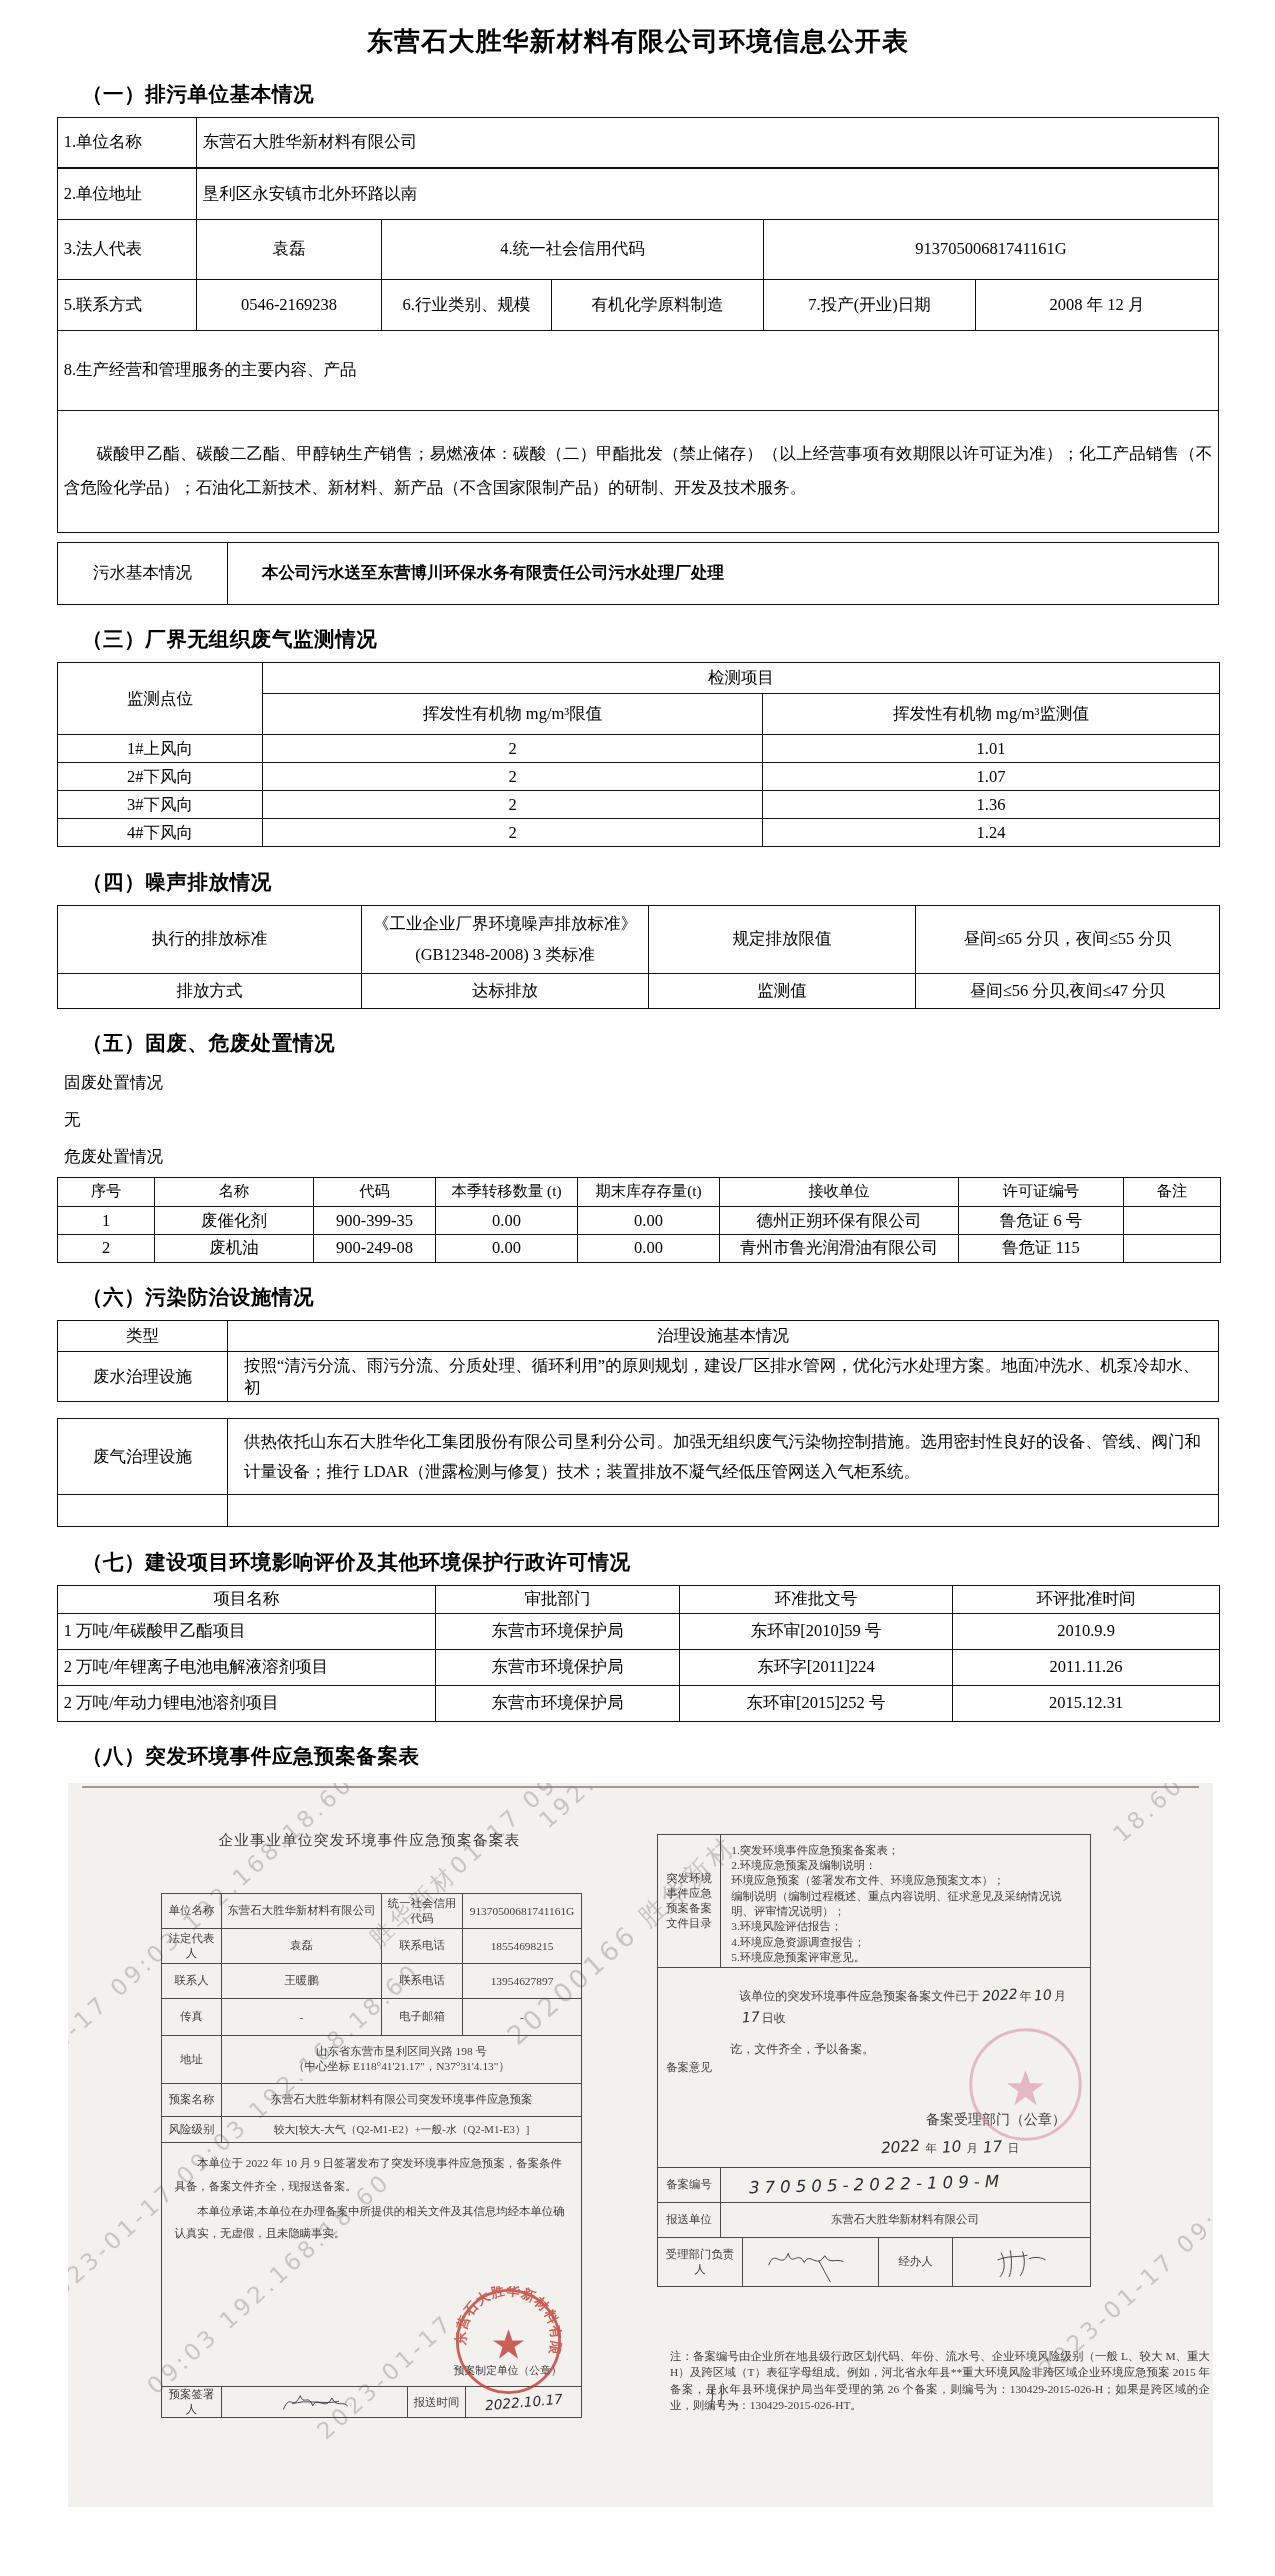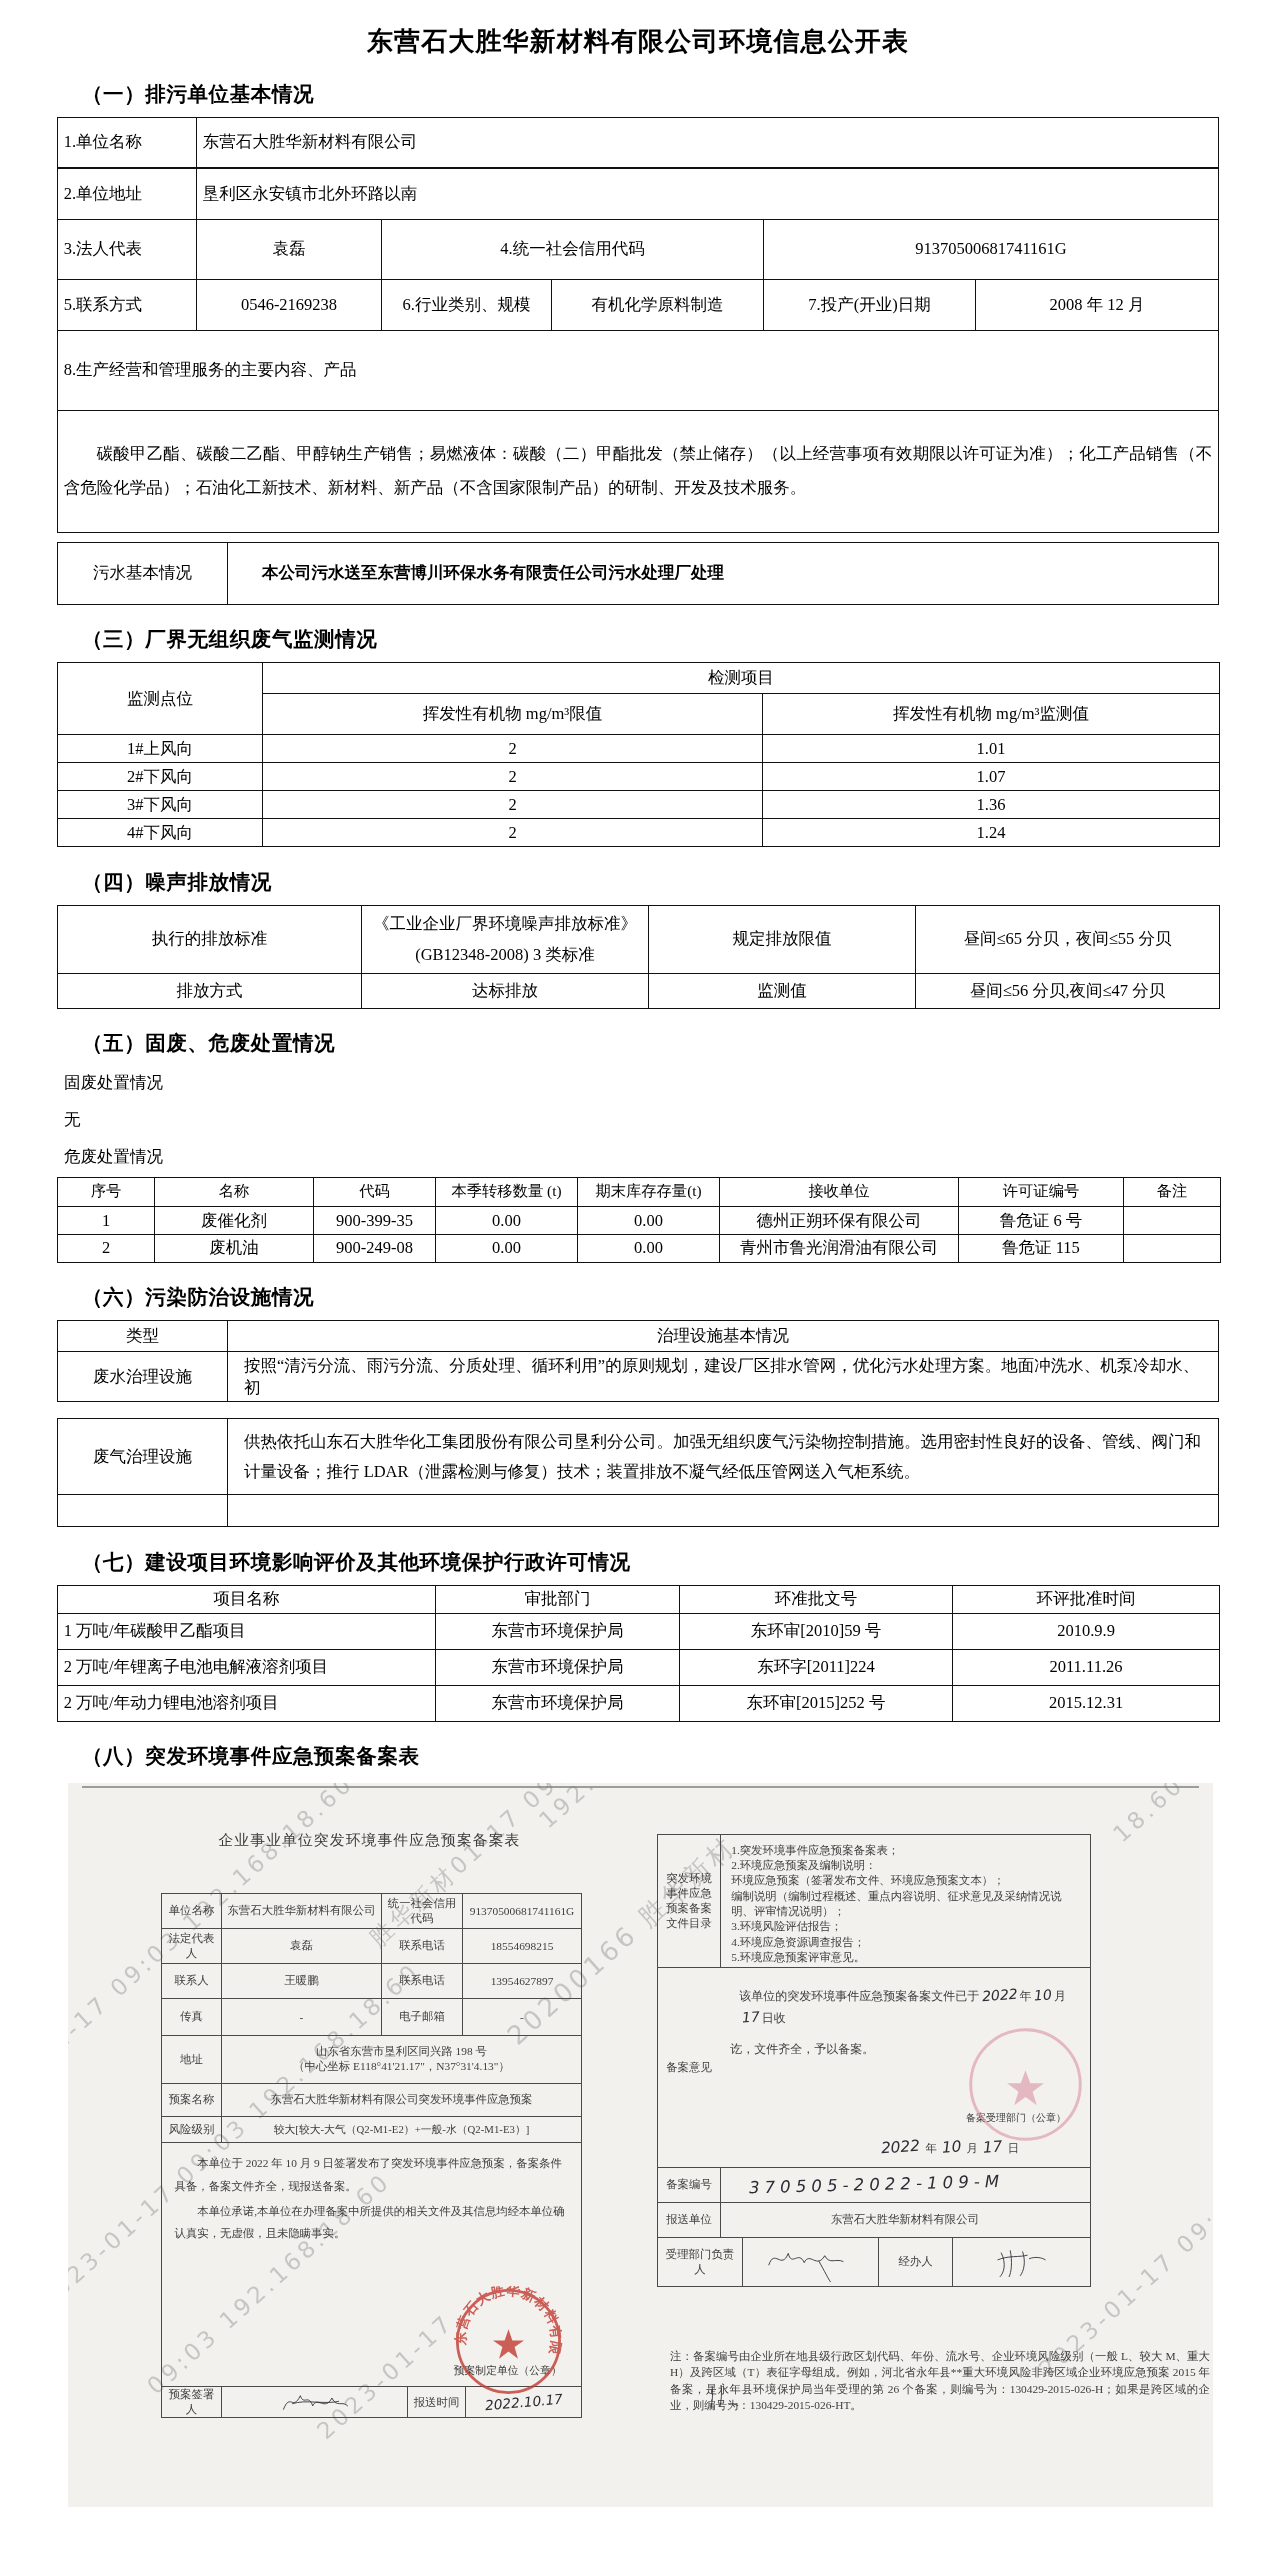--- a/index.html
+++ b/index.html
@@ -45,21 +45,21 @@
   .hand{font-family:"DejaVu Sans","Liberation Sans",sans-serif;font-style:italic;color:#2c2c34;}
   .hw-inline{font-size:14px;display:inline-block;transform:rotate(-4deg);margin:0 2.3px;}
   .hw-date{font-size:13.6px;transform:rotate(-5deg);}
   .hw-no{font-size:16.5px;letter-spacing:5.1px;transform:rotate(-1.5deg);}
   .dirlist{display:block;text-align:left;font-size:11.4px;line-height:15.3px;padding:8px 5.7px 5.7px 10.2px;}
   .dirlist span{display:block;}
   .dirlist .indent{padding-left:0px;}
   .opcell{display:block;position:relative;text-align:left;font-size:12px;padding:0;}
   .opline1{margin:16px 10.2px 0 19.3px;line-height:1.6;}
   .opline2{margin:12.5px 10.2px 0 10.2px;}
-  .dept-cap{position:absolute;right:23px;top:143px;font-size:10px;}
+  .dept-cap{position:absolute;right:23px;top:143px;font-size:14px;}
   .dateline{position:absolute;left:159px;top:170px;font-size:11.4px;}
   .dateline .hw-inline{font-size:15.3px;}
   .note{position:absolute;left:594px;top:565px;width:540px;font-size:11.4px;line-height:16.5px;
         text-align:justify;color:#3d3d3d;z-index:2;margin-left:8px;}
   .sigsvg{stroke:#26262e;fill:none;stroke-width:1.5px;stroke-linecap:round;}
 </style>
 </head>
 <body>
 
 <div class="page">

